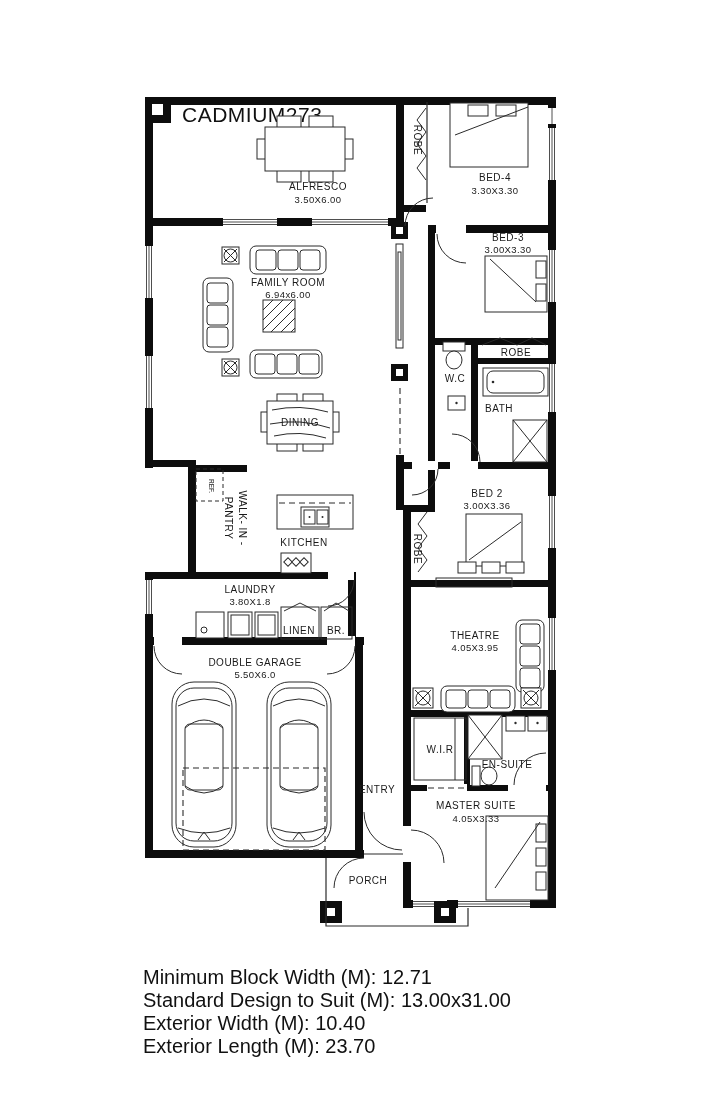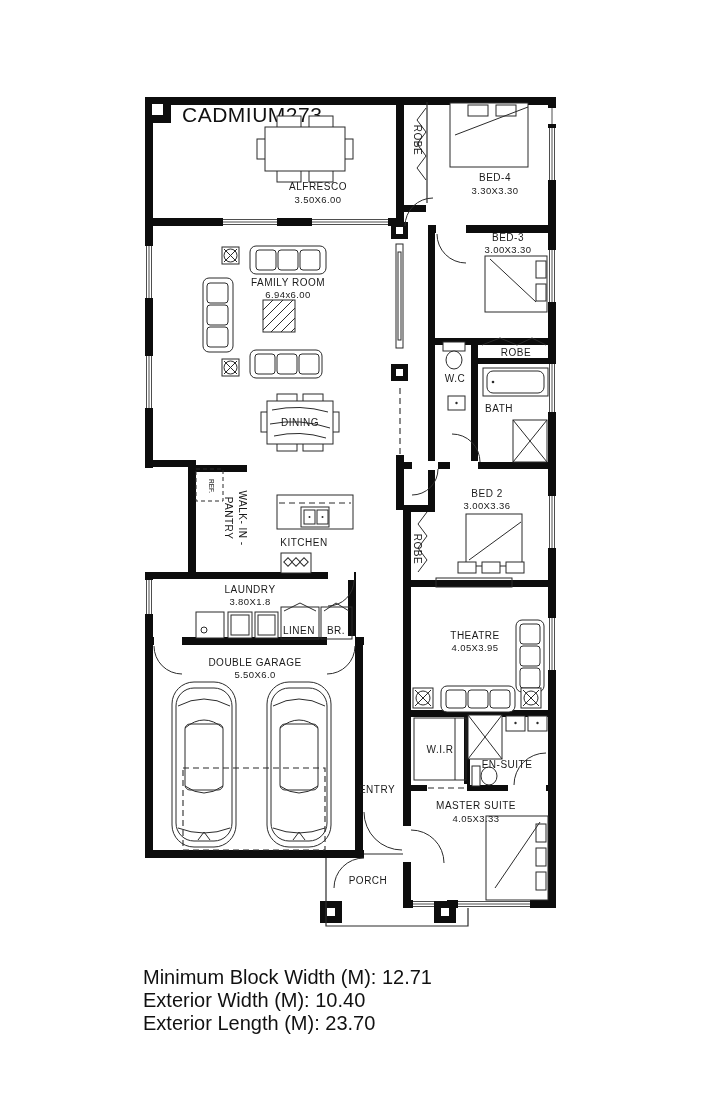--- a/index.html
+++ b/index.html
@@ -479,17 +479,18 @@
 
       <text class="rname" text-anchor="middle" x="476" y="809">MASTER SUITE</text>
       <text class="rdim" text-anchor="middle" x="476" y="822">4.05X3.33</text>
 
       <text class="rname" text-anchor="middle" x="368" y="884">PORCH</text>
     </g>
   </svg>
 
   <div class="specs">
     <div>Minimum Block Width (M): 12.71</div>
+    <div>Standard Design to Suit (M): 13.00x31.00</div>
     <div>Exterior Width (M): 10.40</div>
     <div>Exterior Length (M): 23.70</div>
   </div>
 
 </div>
 
 </body></html>

